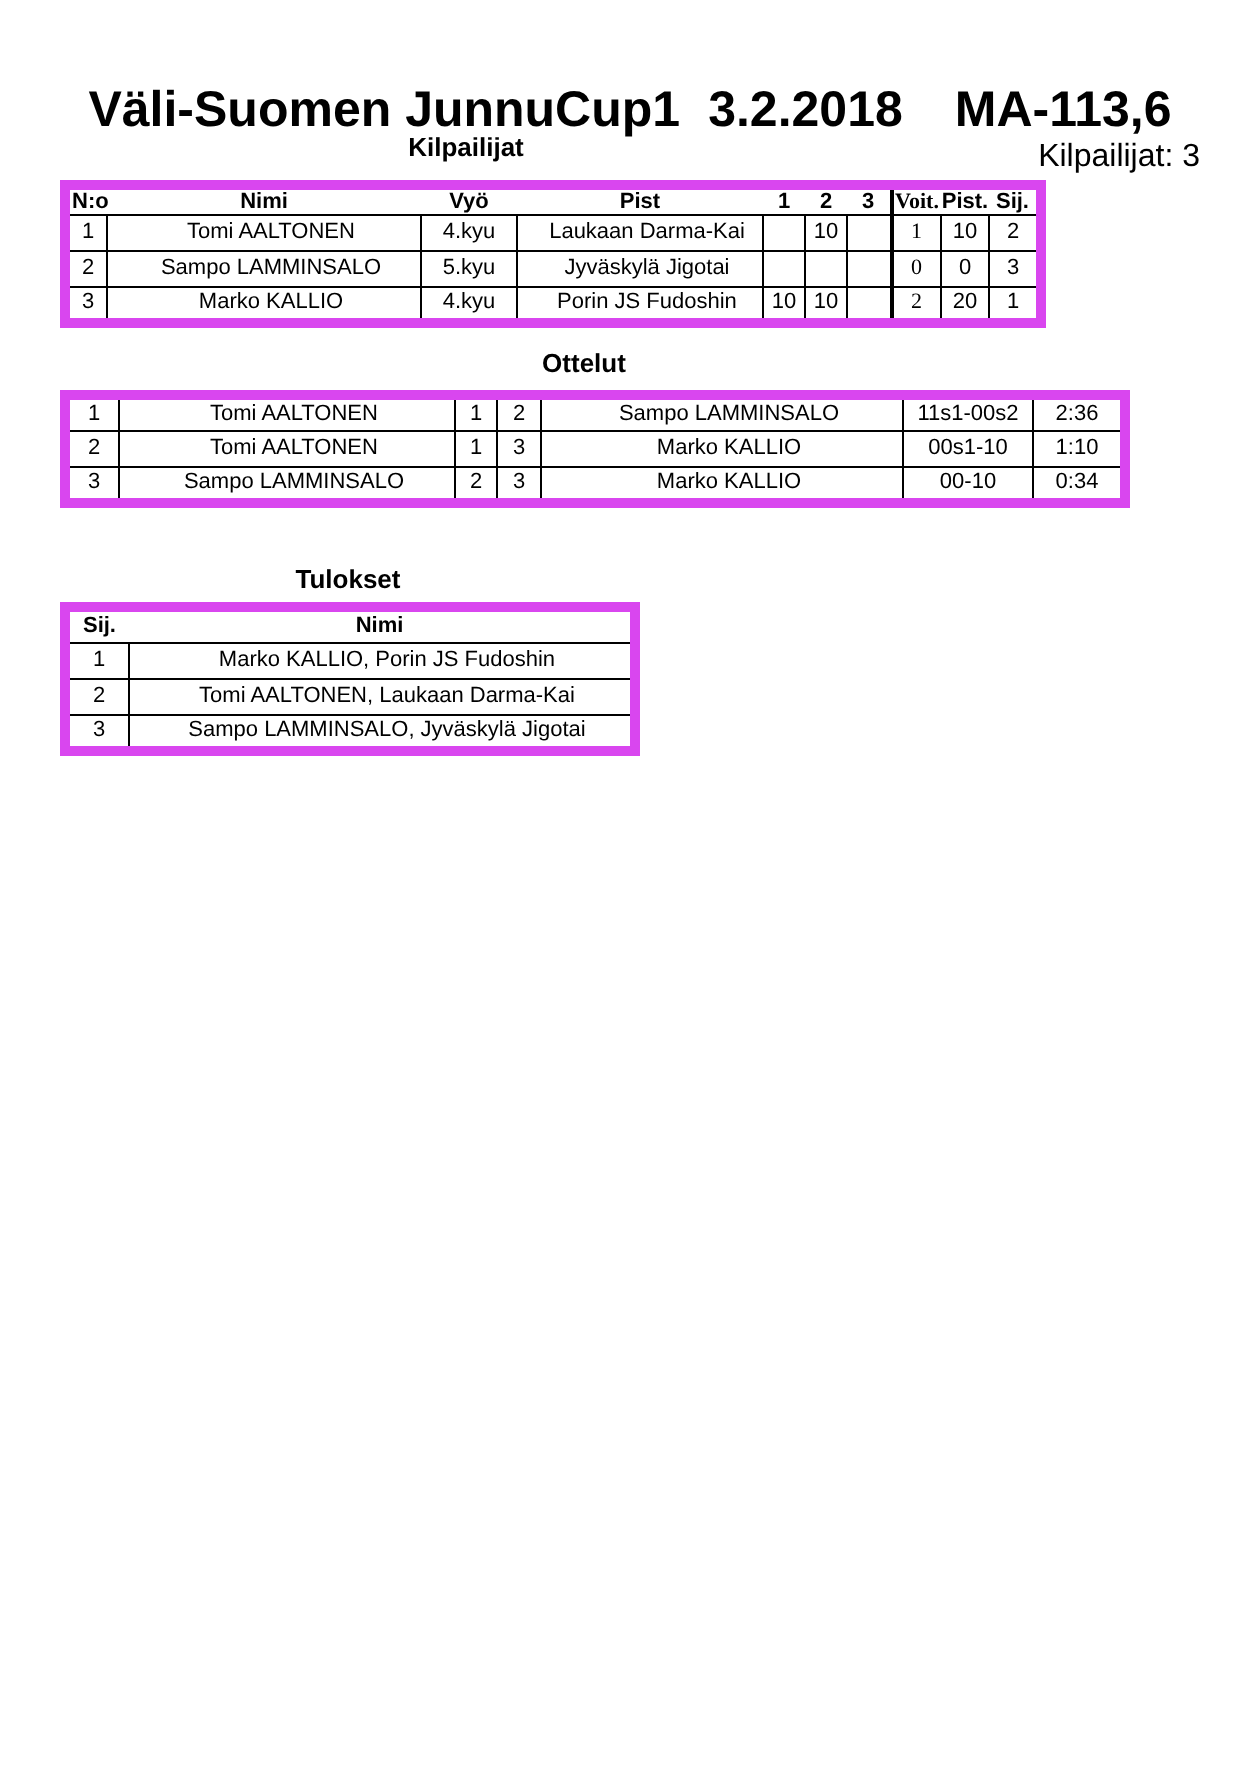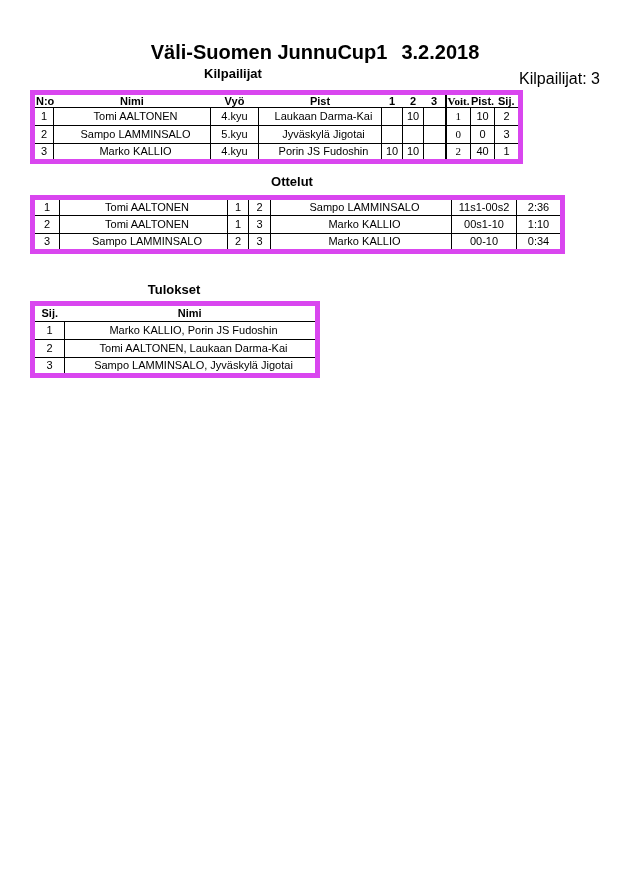--- a/index.html
+++ b/index.html
@@ -7,21 +7,21 @@
   body {
     width: 630px; height: 891px;
     font-family: "Liberation Sans", sans-serif;
     color: #000;
   }
   .page { position: relative; width: 630px; height: 891px; background: #ffffff; overflow: hidden; }
 
   .title {
     position: absolute; top: 41px; left: 0; width: 630px;
     display: flex; justify-content: center; align-items: baseline;
-    font-weight: bold; font-size: 20px; white-space: nowrap;
+    font-weight: bold; font-size: 25px; white-space: nowrap;
   }
   .title .gap1 { margin-left: 14px; }
   .title .gap2 { margin-left: 26px; }
 
   .sec-h {
     position: absolute; transform: translateX(-50%);
     font-weight: bold; font-size: 13px; white-space: nowrap;
   }
   .sec-h.kilp { left: 233px; top: 66px; }
   .sec-h.ott  { left: 292px; top: 174px; }
@@ -51,20 +51,21 @@
   .t3 tr { height: 18px; } .t3 tr.hrow { height: 18px; }
 </style>
 </head>
 <body>
 
 <div class="page">
 
   <div class="title">
     <span>Väli-Suomen JunnuCup1</span>
     <span class="gap1">3.2.2018</span>
+    <span class="gap2">MA-113,6</span>
   </div>
 
   <div class="sec-h kilp">Kilpailijat</div>
   <div class="count">Kilpailijat: 3</div>
 
   <table class="t1">
     <colgroup>
       <col style="width:21px">
         <col style="width:157px">
         <col style="width:48px">
@@ -115,21 +116,21 @@
     </tr>
     <tr>
       <td>3</td>
       <td class="l">Marko KALLIO</td>
       <td>4.kyu</td>
       <td class="l">Porin JS Fudoshin</td>
       <td>10</td>
       <td>10</td>
       <td></td>
       <td class="thick">2</td>
-      <td>40</td>
+      <td>20</td>
       <td>1</td>
     </tr>
   </tbody>
     </table>
 
   <div class="sec-h ott">Ottelut</div>
 
   <table class="t2">
     <colgroup>
       <col style="width:27px">

